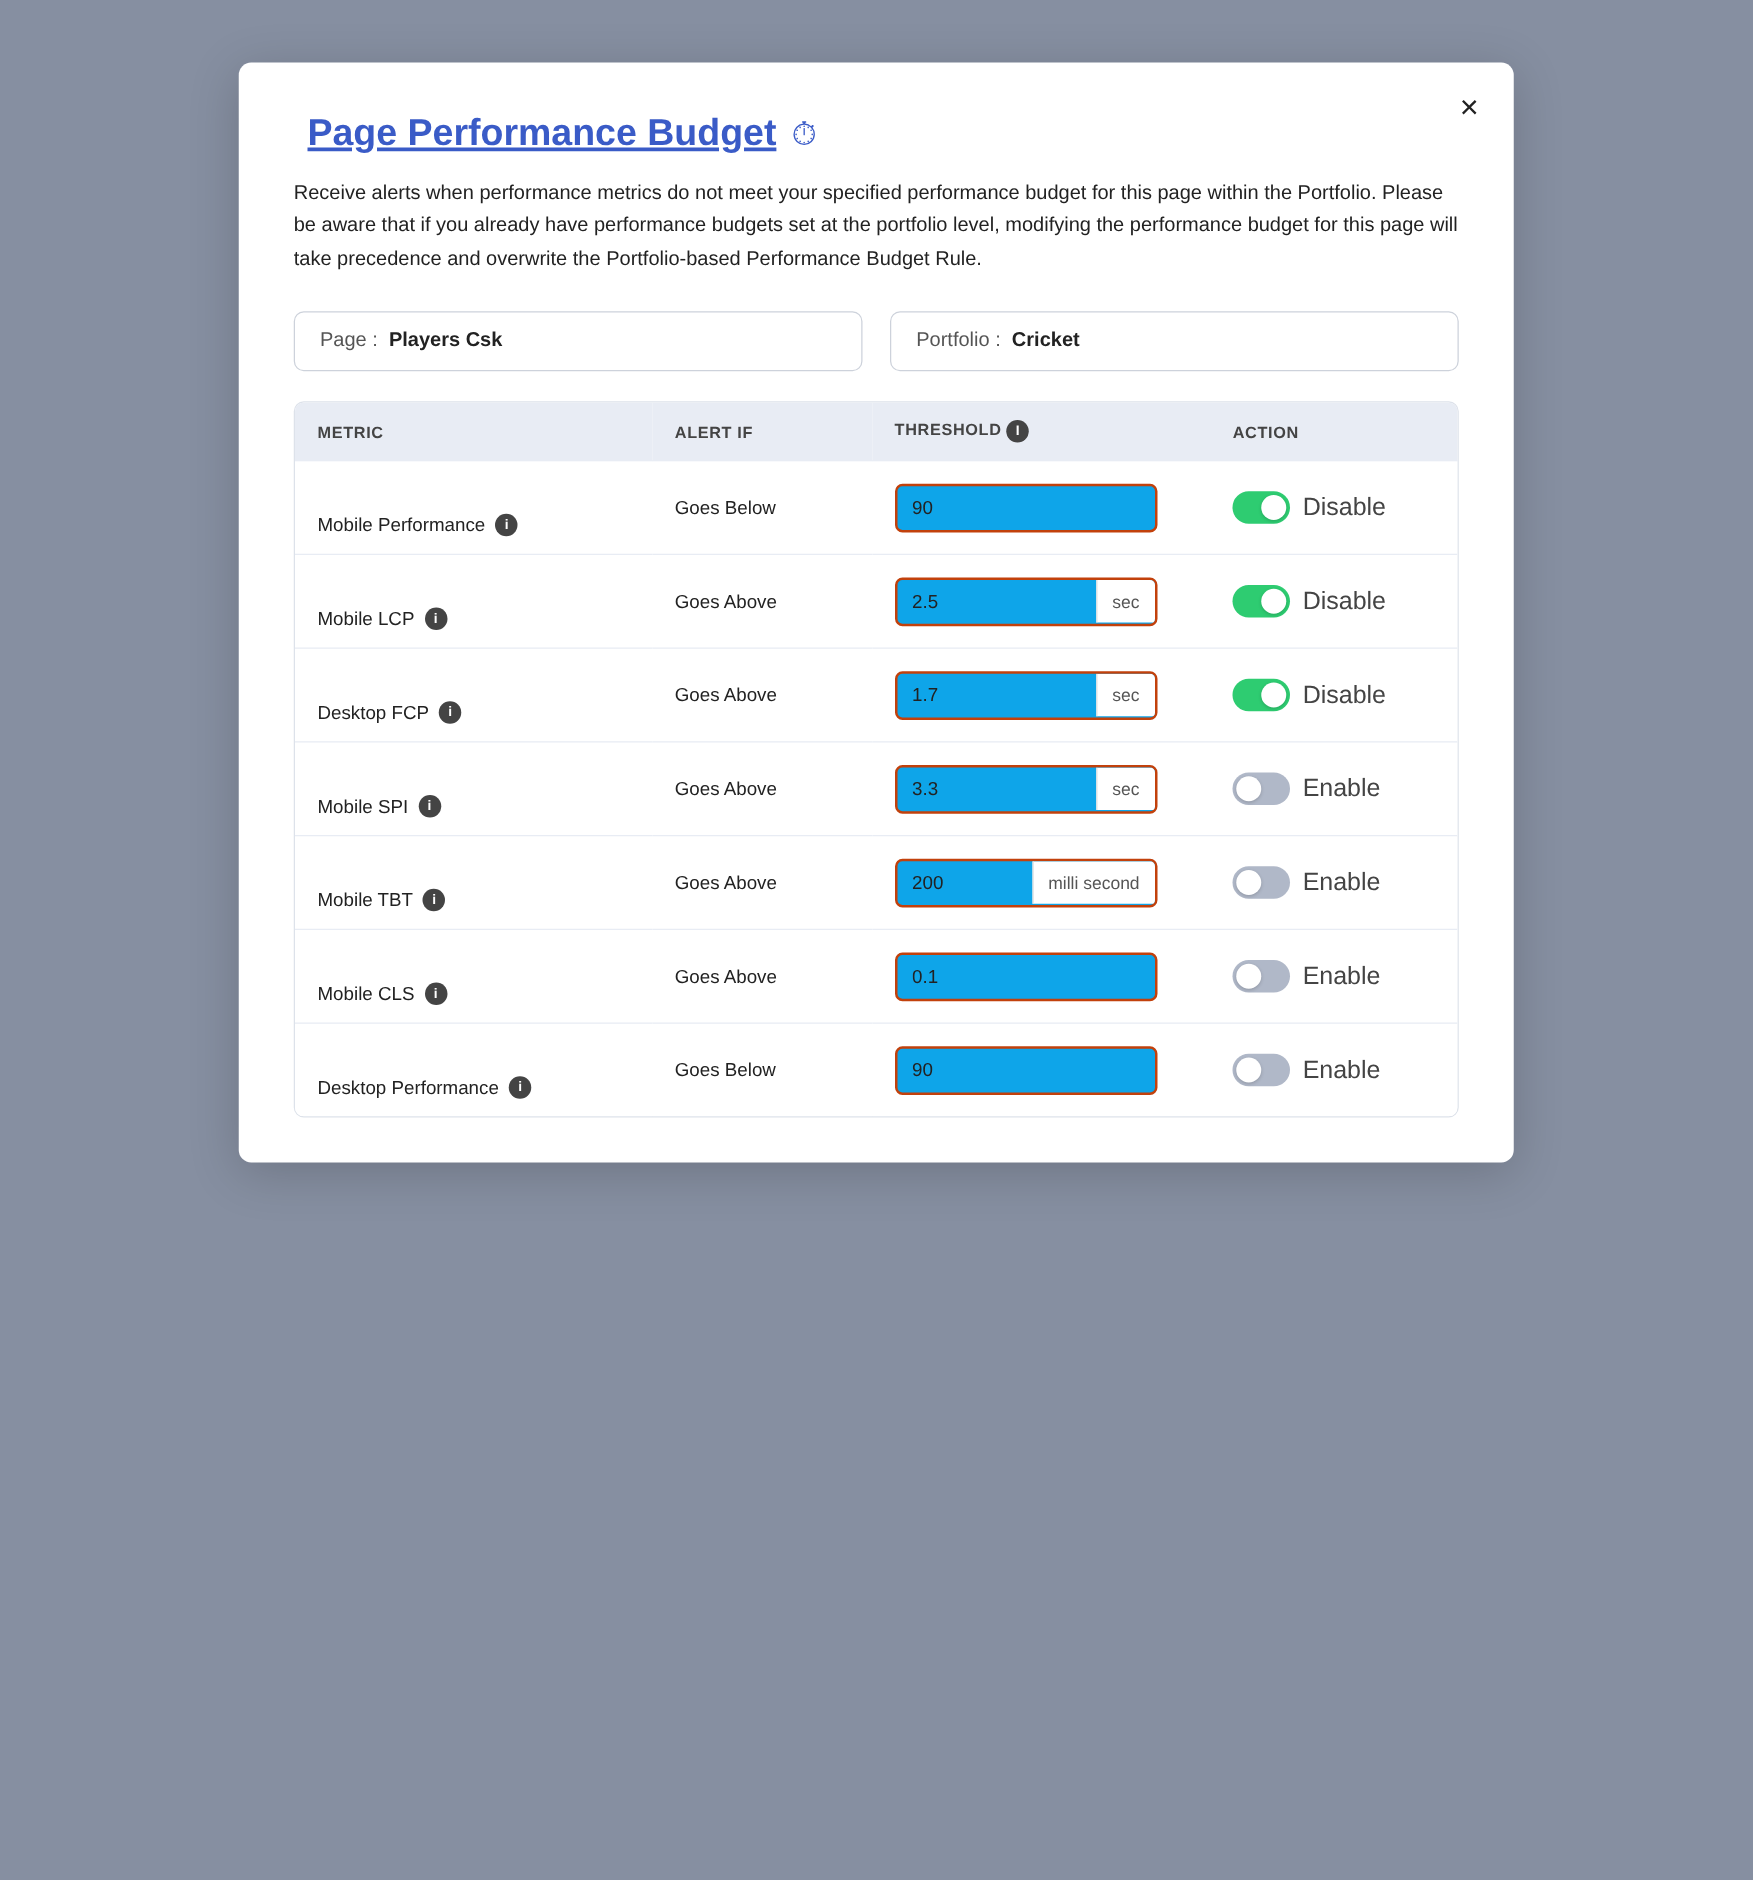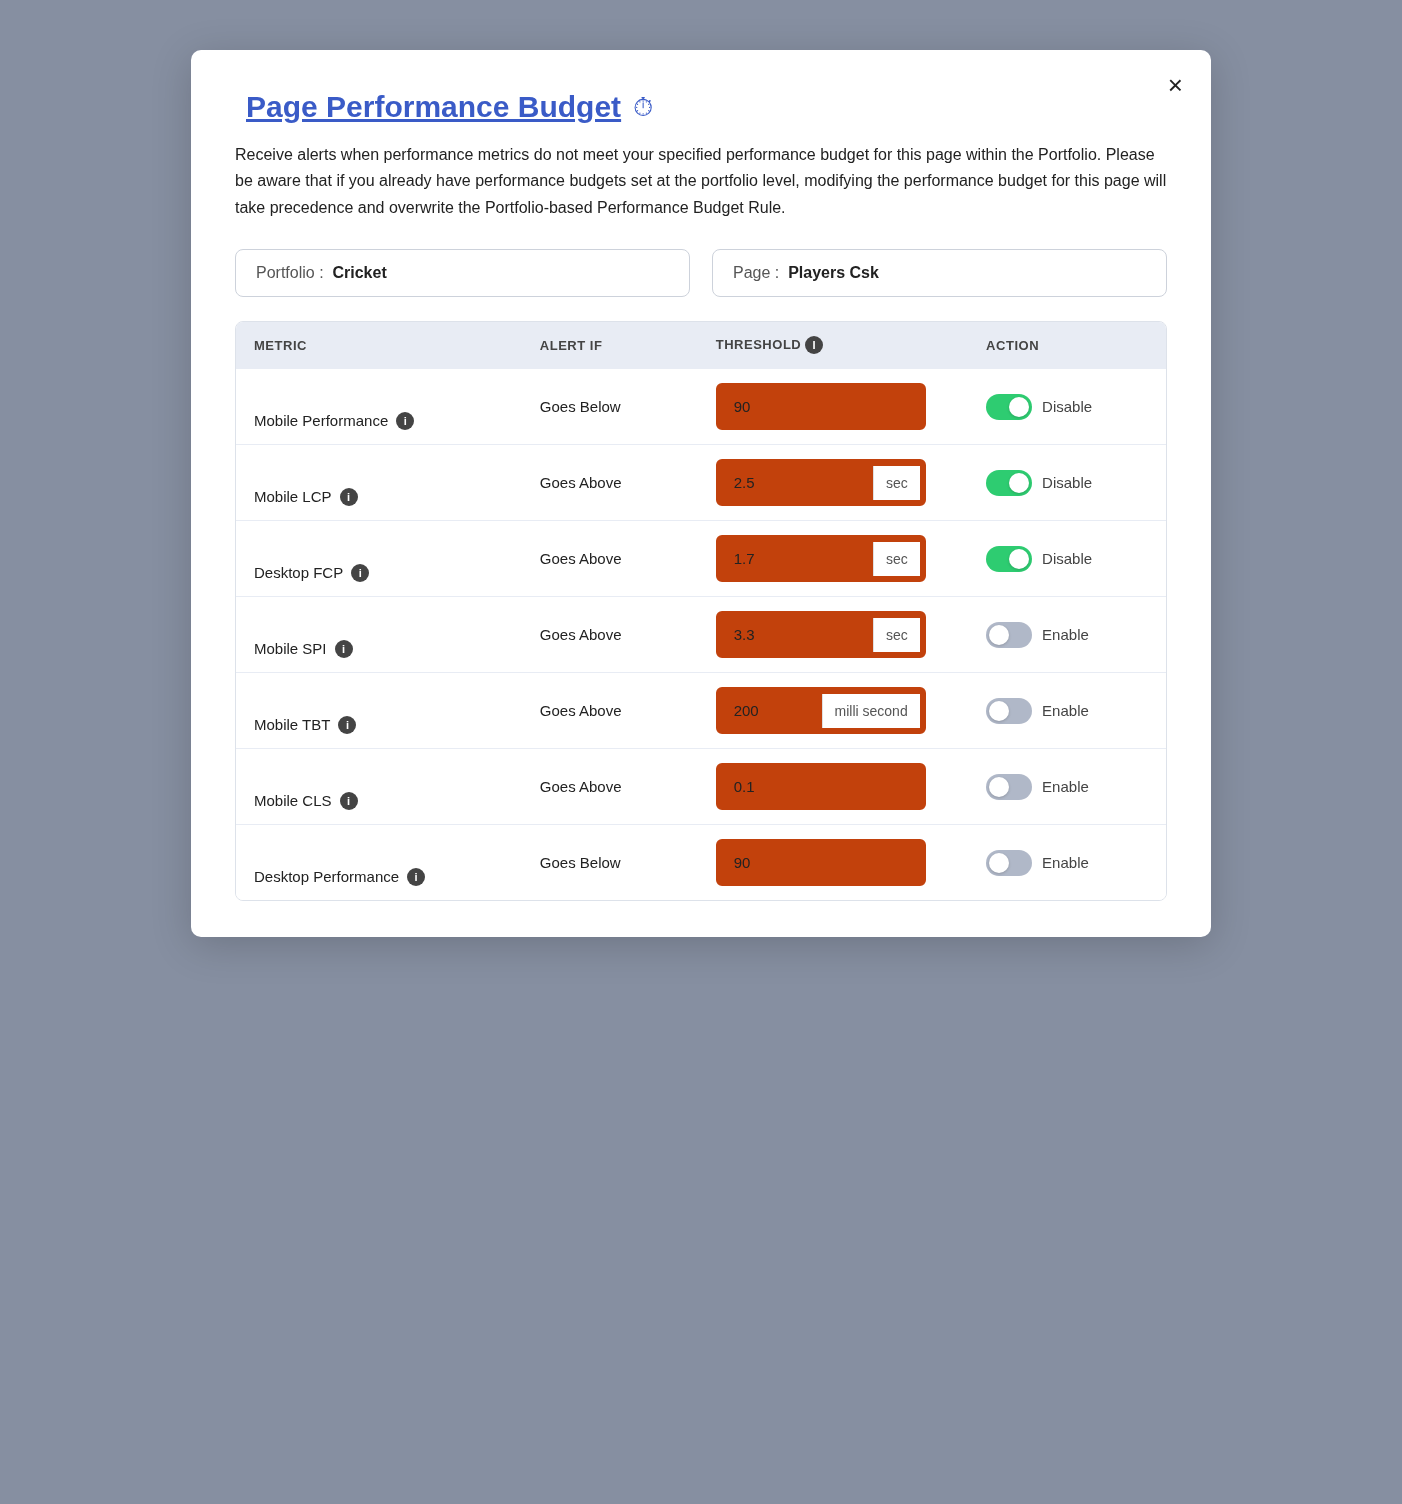--- a/index.html
+++ b/index.html
@@ -154,24 +154,24 @@
       color: #fff;
       font-size: 11px;
       font-weight: 700;
       cursor: pointer;
       flex-shrink: 0;
     }
 
     .threshold-input-wrap {
       display: flex;
       align-items: center;
-      border: 6px solid #c2410c;
+      border: 2px solid #c2410c;
       border-radius: 6px;
       overflow: hidden;
-      background: #c2410c;
+      background: #0ea5e9;
       width: 210px;
     }
 
     .threshold-input {
       border: none;
       outline: none;
       padding: 9px 12px;
       font-size: 15px;
       color: #222;
       width: 100%;
@@ -187,21 +187,21 @@
       border-left: 1px solid #e0e0e0;
     }
 
     .action-cell {
       display: flex;
       align-items: center;
       gap: 10px;
     }
 
     .action-label {
-      font-size: 15px;
+      font-size: 20px;
       color: #444;
     }
 
     
     .toggle {
       position: relative;
       display: inline-block;
       width: 46px;
       height: 26px;
       cursor: pointer;
@@ -265,26 +265,26 @@
 
   <div class="modal-title">
     <a href="#">Page Performance Budget</a>
     <span class="title-icon">⏱</span>
   </div>
 
   <p class="modal-desc">Receive alerts when performance metrics do not meet your specified performance budget for this page within the Portfolio. Please be aware that if you already have performance budgets set at the portfolio level, modifying the performance budget for this page will take precedence and overwrite the Portfolio-based Performance Budget Rule.</p>
 
   <div class="info-cards">
     <div class="info-card">
+      <span>Page :</span>
+      &nbsp;<strong>Players Csk</strong>
+    </div>
+    <div class="info-card">
       <span>Portfolio :</span>
       &nbsp;<strong>Cricket</strong>
-    </div>
-    <div class="info-card">
-      <span>Page :</span>
-      &nbsp;<strong>Players Csk</strong>
     </div>
   </div>
 
   <div class="table-wrap">
     <table>
       <thead>
         <tr>
           <th class="col-metric">
             <span>METRIC</span>
           </th>

